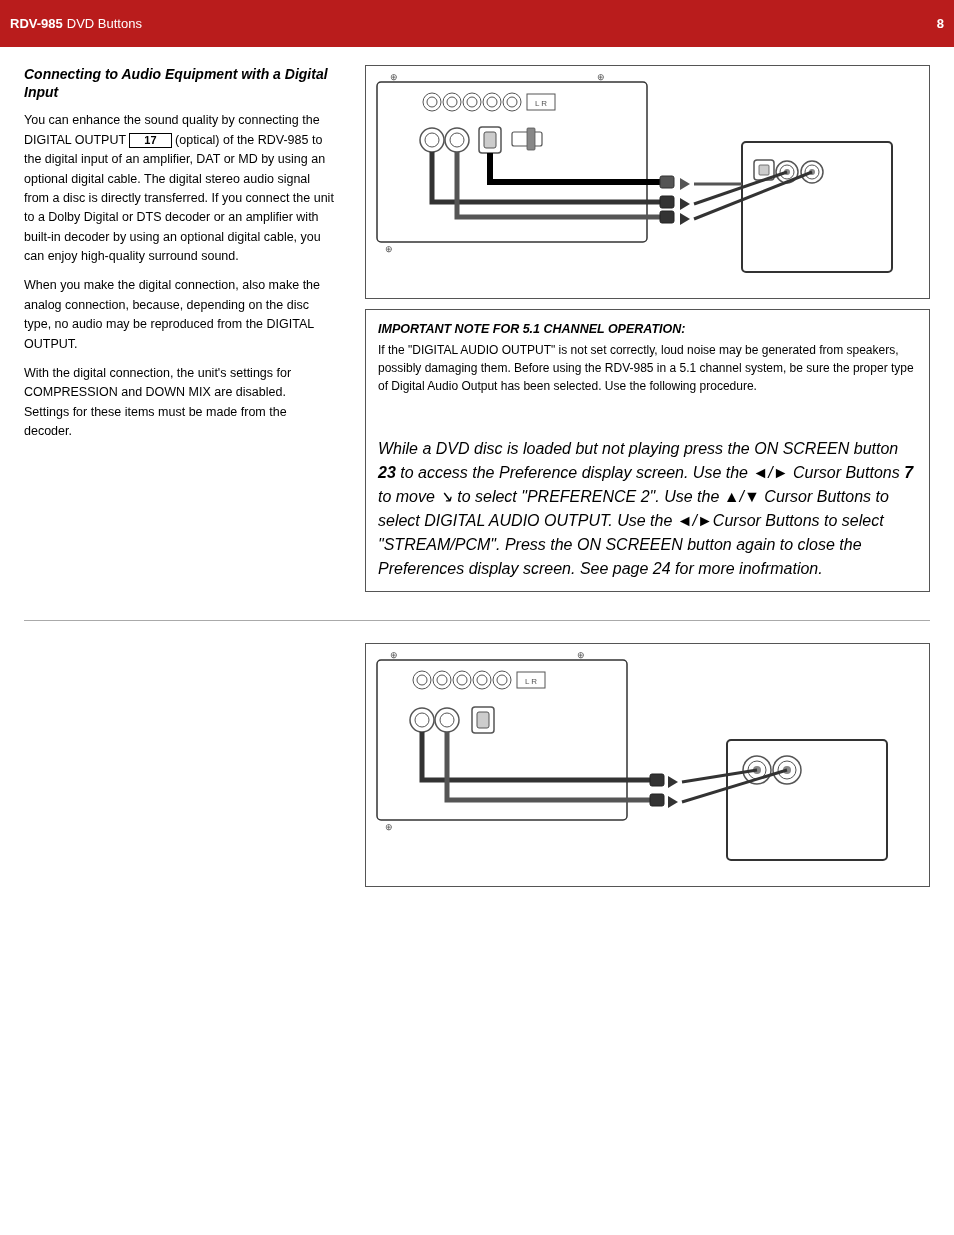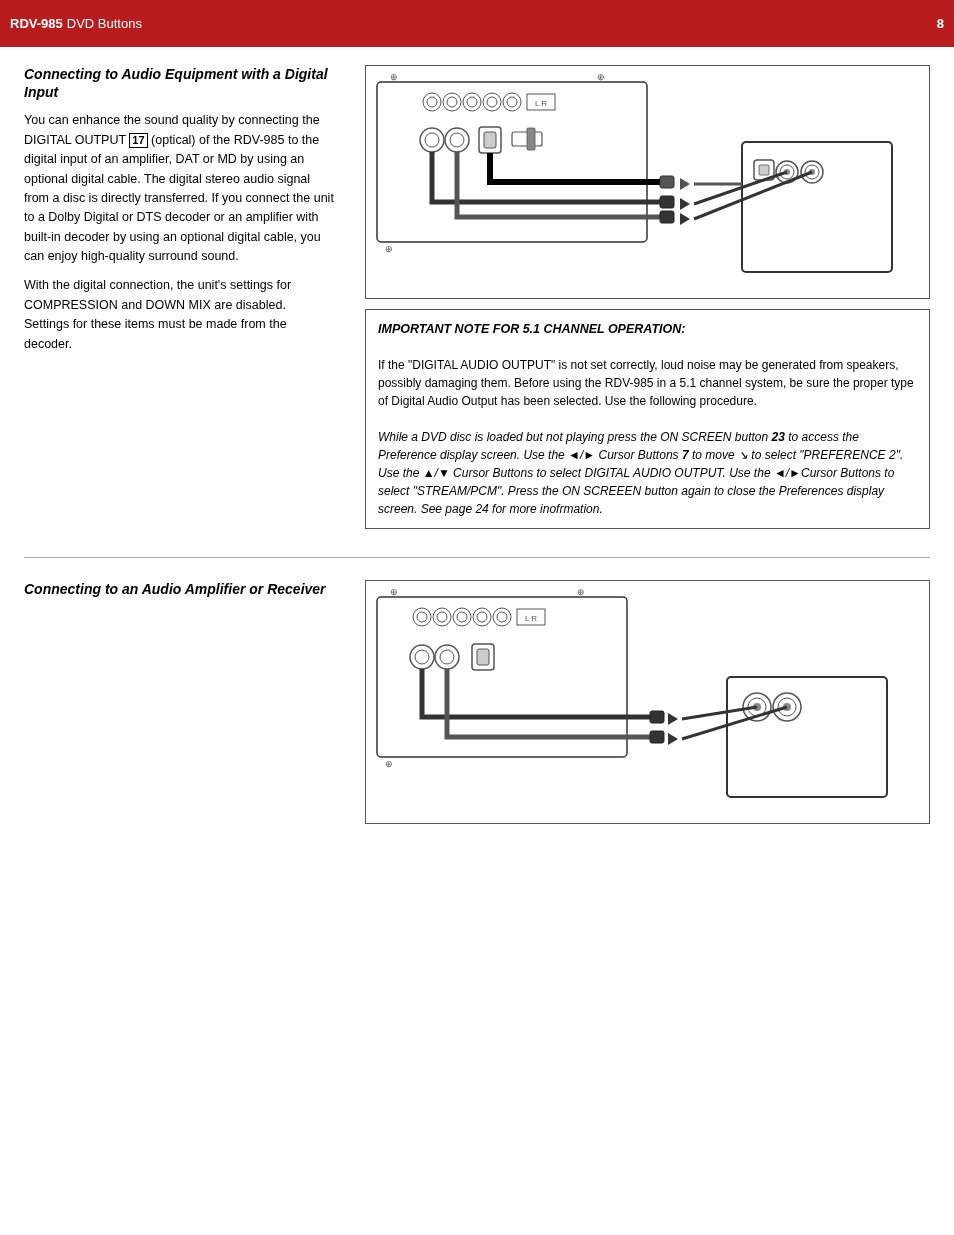--- a/index.html
+++ b/index.html
@@ -68,21 +68,21 @@
     .section-body p {
       margin-bottom: 10px;
     }
 
     
     .num-badge {
       display: inline-block;
       border: 1.5px solid #000;
       font-weight: bold;
       font-size: 11px;
-      padding: 0 2px;
+      padding: 0 14px;
       line-height: 1.2;
       vertical-align: middle;
     }
 
     
     .diagram-container {
       border: 1.5px solid #555;
       padding: 6px;
       background: #fff;
       position: relative;
@@ -94,28 +94,29 @@
       padding: 10px 12px;
       margin-top: 10px;
       font-size: 12px;
       line-height: 1.5;
     }
 
     .important-note-title {
       font-weight: bold;
       font-style: italic;
       display: block;
-      margin-bottom: 17px;
+      margin-bottom: 2px;
       font-size: 12.5px;
     }
 
     .italic-note {
       font-style: italic;
-      font-size: 12px;
+      font-size: 16px;
       line-height: 1.5;
+      margin-top: 24px;
     }
 
     
     .section-divider {
       border: none;
       border-top: 1px solid #aaa;
       margin: 10px 0 22px 0;
     }
 
     
@@ -138,20 +139,23 @@
 
   <div class="section">
 
     <div class="section-left">
       <div class="section-title">Connecting to Audio Equipment with a Digital Input</div>
       <div class="section-body">
         <p>
           You can enhance the sound quality by connecting the DIGITAL OUTPUT
           <span class="num-badge">17</span>
           (optical) of the RDV-985 to the digital input of an amplifier, DAT or MD by using an optional digital cable. The digital stereo audio signal from a disc is directly transferred. If you connect the unit to a Dolby Digital or DTS decoder or an amplifier with built-in decoder by using an optional digital cable, you can enjoy high-quality surround sound.
+        </p>
+        <p>
+          When you make the digital connection, also make the analog connection, because, depending on the disc type, no audio may be reproduced from the DIGITAL OUTPUT.
         </p>
         <p>
           With the digital connection, the unit's settings for COMPRESSION and DOWN MIX are disabled. Settings for these items must be made from the decoder.
         </p>
       </div>
     </div>
 
     <div class="section-right">
 
       <div class="diagram-container">
@@ -233,21 +237,20 @@
         </p>
       </div>
     </div>
   </div>
 
   <hr class="section-divider">
 
   <div class="section">
 
     <div class="section-left">
-      <div class="section-title">Connecting to an Audio Amplifier or Receiver</div>
       <div class="section-body">
       </div>
     </div>
 
     <div class="section-right">
       <div class="diagram-container">
         <svg class="diagram-svg" width="535" height="230" viewBox="0 0 535 230">
 
           <rect x="5" y="10" width="250" height="160" rx="4" fill="none" stroke="#333" stroke-width="1.5"></rect>
 

